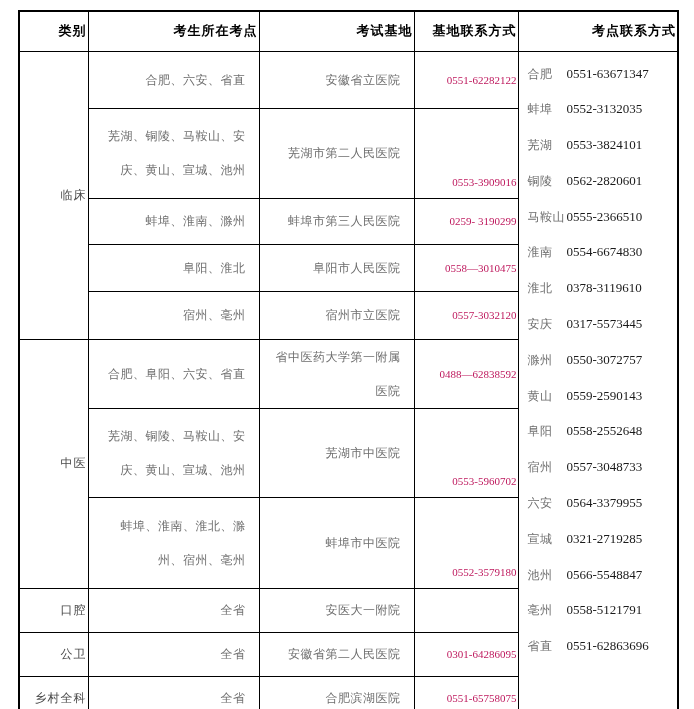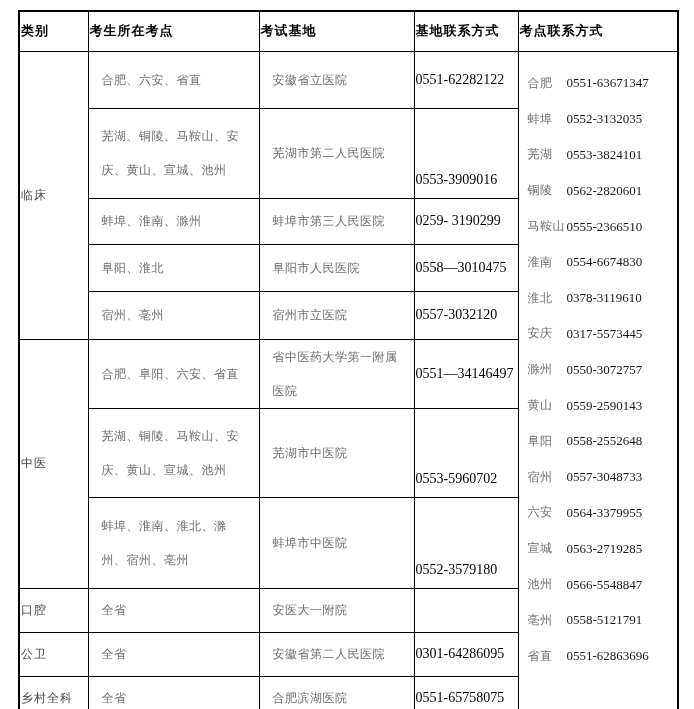--- a/index.html
+++ b/index.html
@@ -8,36 +8,36 @@
     font-family:"Liberation Serif","DejaVu Serif",serif;
     -webkit-font-smoothing:antialiased;
   }
   .page{position:relative;width:694px;height:709px;overflow:hidden;}
   table.t{
     border-collapse:collapse;table-layout:fixed;
     margin:10px 0 0 18px;width:659px;
     border:2px solid #000;
   }
   col.c1{width:69px;}col.c2{width:171px;}col.c3{width:155px;}col.c4{width:104px;}col.c5{width:160px;}
-  th,td{border:1px solid #000;text-align:left;vertical-align:middle;overflow:hidden;}
+  th,td{border:1px solid #000;text-align:right;vertical-align:middle;overflow:hidden;}
   tr.hdr{height:40px;}
   tr.hdr th{font-size:13px;font-weight:bold;color:#000;letter-spacing:1px;}
   tr.r1{height:57px;}  tr.r2{height:90px;}  tr.r3{height:46px;}
   tr.r4{height:47px;}  tr.r5{height:48px;}  tr.r6{height:45px;}
   tr.r7{height:89px;}  tr.r8{height:91px;}  tr.r9{height:44px;}
   tr.r10{height:44px;} tr.r11{height:45px;}
   td.cat{font-size:12px;color:#4a4a4a;letter-spacing:1px;}
   td.loc, td.base{
     font-size:12px;color:#6e6e6e;line-height:34px;
     padding:0 13px;letter-spacing:0.5px;
   }
-  td.ph{font-size:14px;color:#000000;}
+  td.ph{font-size:11px;color:#be185d;}
   td.ph.pb{vertical-align:bottom;padding-bottom:10px;}
   td.contacts{vertical-align:top;text-align:left;padding:14px 2px 0 9px;}
-  .cl{height:35.8px;display:flex;align-items:center;}
+  .cl{height:35.8px;display:flex;}
   .city{font-size:12px;color:#6e6e6e;min-width:39px;letter-spacing:0.5px;}
   .cph{font-size:13px;color:#1a1a1a;}
 </style>
 </head>
 <body>
 
 <div class="page">
   <table class="t">
     <colgroup>
         <col class="c1">
@@ -109,21 +109,21 @@
           <div class="cl">
               <span class="city">宿州</span>
               <span class="cph">0557-3048733</span>
             </div>
           <div class="cl">
               <span class="city">六安</span>
               <span class="cph">0564-3379955</span>
             </div>
           <div class="cl">
               <span class="city">宣城</span>
-              <span class="cph">0563-2719285</span>
+              <span class="cph">0321-2719285</span>
             </div>
           <div class="cl">
               <span class="city">池州</span>
               <span class="cph">0566-5548847</span>
             </div>
           <div class="cl">
               <span class="city">亳州</span>
               <span class="cph">0558-5121791</span>
             </div>
           <div class="cl">
@@ -149,21 +149,21 @@
       </tr>
       <tr class="r5">
         <td class="loc">宿州、亳州</td>
         <td class="base">宿州市立医院</td>
         <td class="ph">0557-3032120</td>
       </tr>
       <tr class="r6">
         <td class="cat" rowspan="3">中医</td>
         <td class="loc">合肥、阜阳、六安、省直</td>
         <td class="base">省中医药大学第一附属医院</td>
-        <td class="ph">0551—34146497</td>
+        <td class="ph">0488—62838592</td>
       </tr>
       <tr class="r7">
         <td class="loc">芜湖、铜陵、马鞍山、安庆、黄山、宣城、池州</td>
         <td class="base">芜湖市中医院</td>
         <td class="ph pb">0553-5960702</td>
       </tr>
       <tr class="r8">
         <td class="loc">蚌埠、淮南、淮北、滁州、宿州、亳州</td>
         <td class="base">蚌埠市中医院</td>
         <td class="ph pb">0552-3579180</td>

